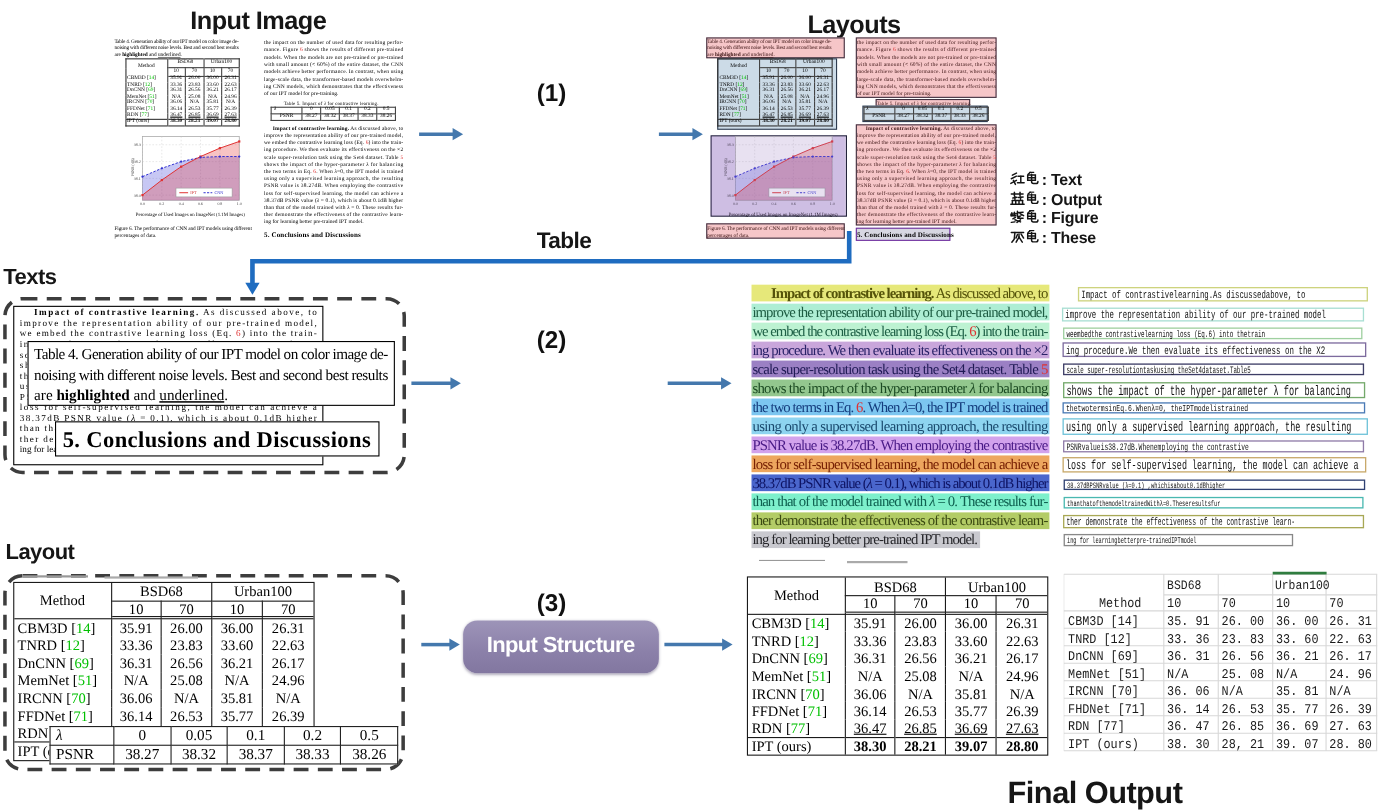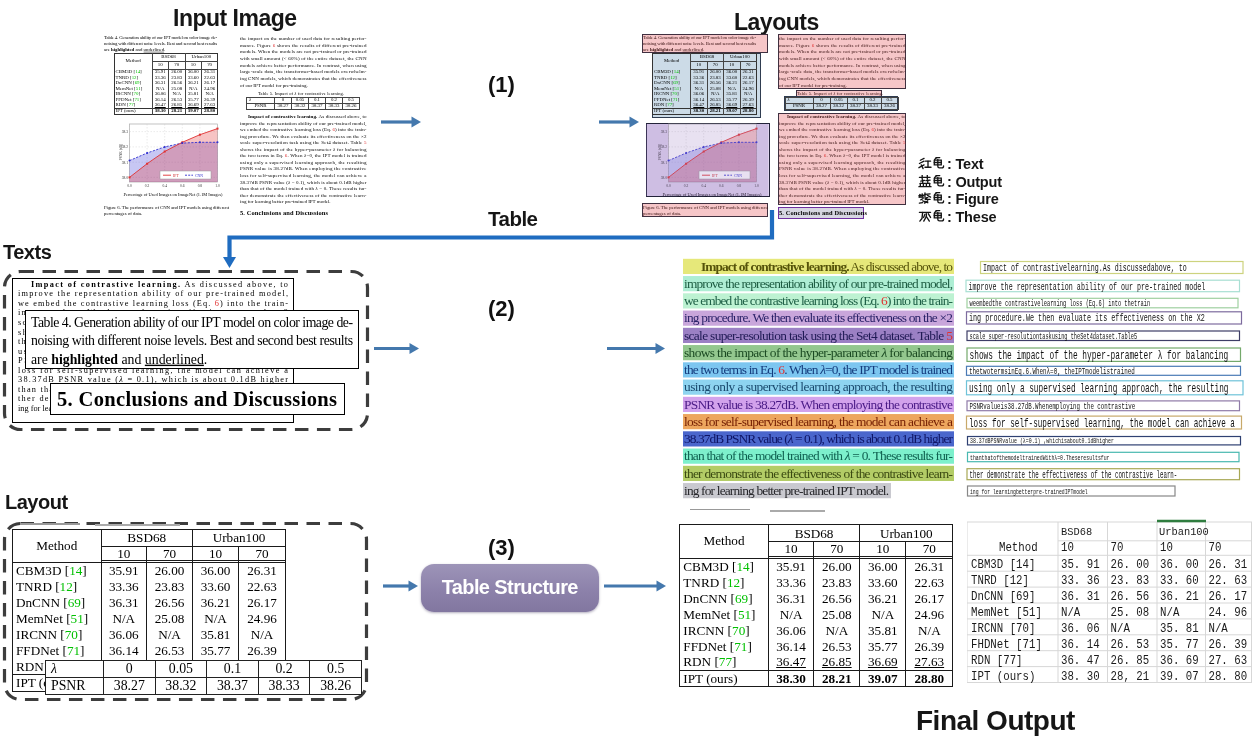--- a/index.html
+++ b/index.html
@@ -36,21 +36,21 @@
 <div id="c">
 <div class="ttl" style="left:173px;top:4.6px;font-size:23px">Input Image</div>
     <div class="ttl" style="left:734px;top:9px;font-size:23px">Layouts</div>
     <div class="ttl" style="left:3px;top:241px;font-size:20px">Texts</div>
     <div class="ttl" style="left:488px;top:207px;font-size:20.5px">Table</div>
     <div class="ttl" style="left:5px;top:490.5px;font-size:20px">Layout</div>
     <div class="ttl" style="left:916px;top:704.5px;font-size:28px">Final Output</div>
     <div class="num" style="left:488px;top:72px">(1)</div>
     <div class="num" style="left:488px;top:296px">(2)</div>
     <div class="num" style="left:488px;top:534.5px">(3)</div>
-    <div class="btn" style="top:563.5px;line-height:46px;background:linear-gradient(#9d94b8,#8b80a9 60%,#8277a0);box-shadow:0 1px 2.5px rgba(60,50,90,0.4)">Table Structure</div>
+    <div class="btn" style="top:563.5px;line-height:46px;background:linear-gradient(#9d94b8,#8b80a9 60%,#8277a0);box-shadow:0 1px 2.5px rgba(60,50,90,0.4)">Input Structure</div>
     <svg class="abs" style="left:0;top:0" width="1253" height="737" viewBox="0 0 1253 737">
       <line x1="381" y1="122" x2="412.5" y2="122" stroke="#4478ad" stroke-width="3.2"></line>
       <polygon points="421,122 411.5,116.4 411.5,127.6" fill="#4478ad"></polygon>
       <line x1="599" y1="122" x2="630.5" y2="122" stroke="#4478ad" stroke-width="3.2"></line>
       <polygon points="639,122 629.5,116.4 629.5,127.6" fill="#4478ad"></polygon>
       <line x1="374" y1="348.5" x2="410.5" y2="348.5" stroke="#4478ad" stroke-width="3.2"></line>
       <polygon points="419,348.5 409.5,342.9 409.5,354.1" fill="#4478ad"></polygon>
       <line x1="607" y1="348.5" x2="656.5" y2="348.5" stroke="#4478ad" stroke-width="3.2"></line>
       <polygon points="665,348.5 655.5,342.9 655.5,354.1" fill="#4478ad"></polygon>
       <line x1="383" y1="586" x2="409.5" y2="586" stroke="#4478ad" stroke-width="3.2"></line>

